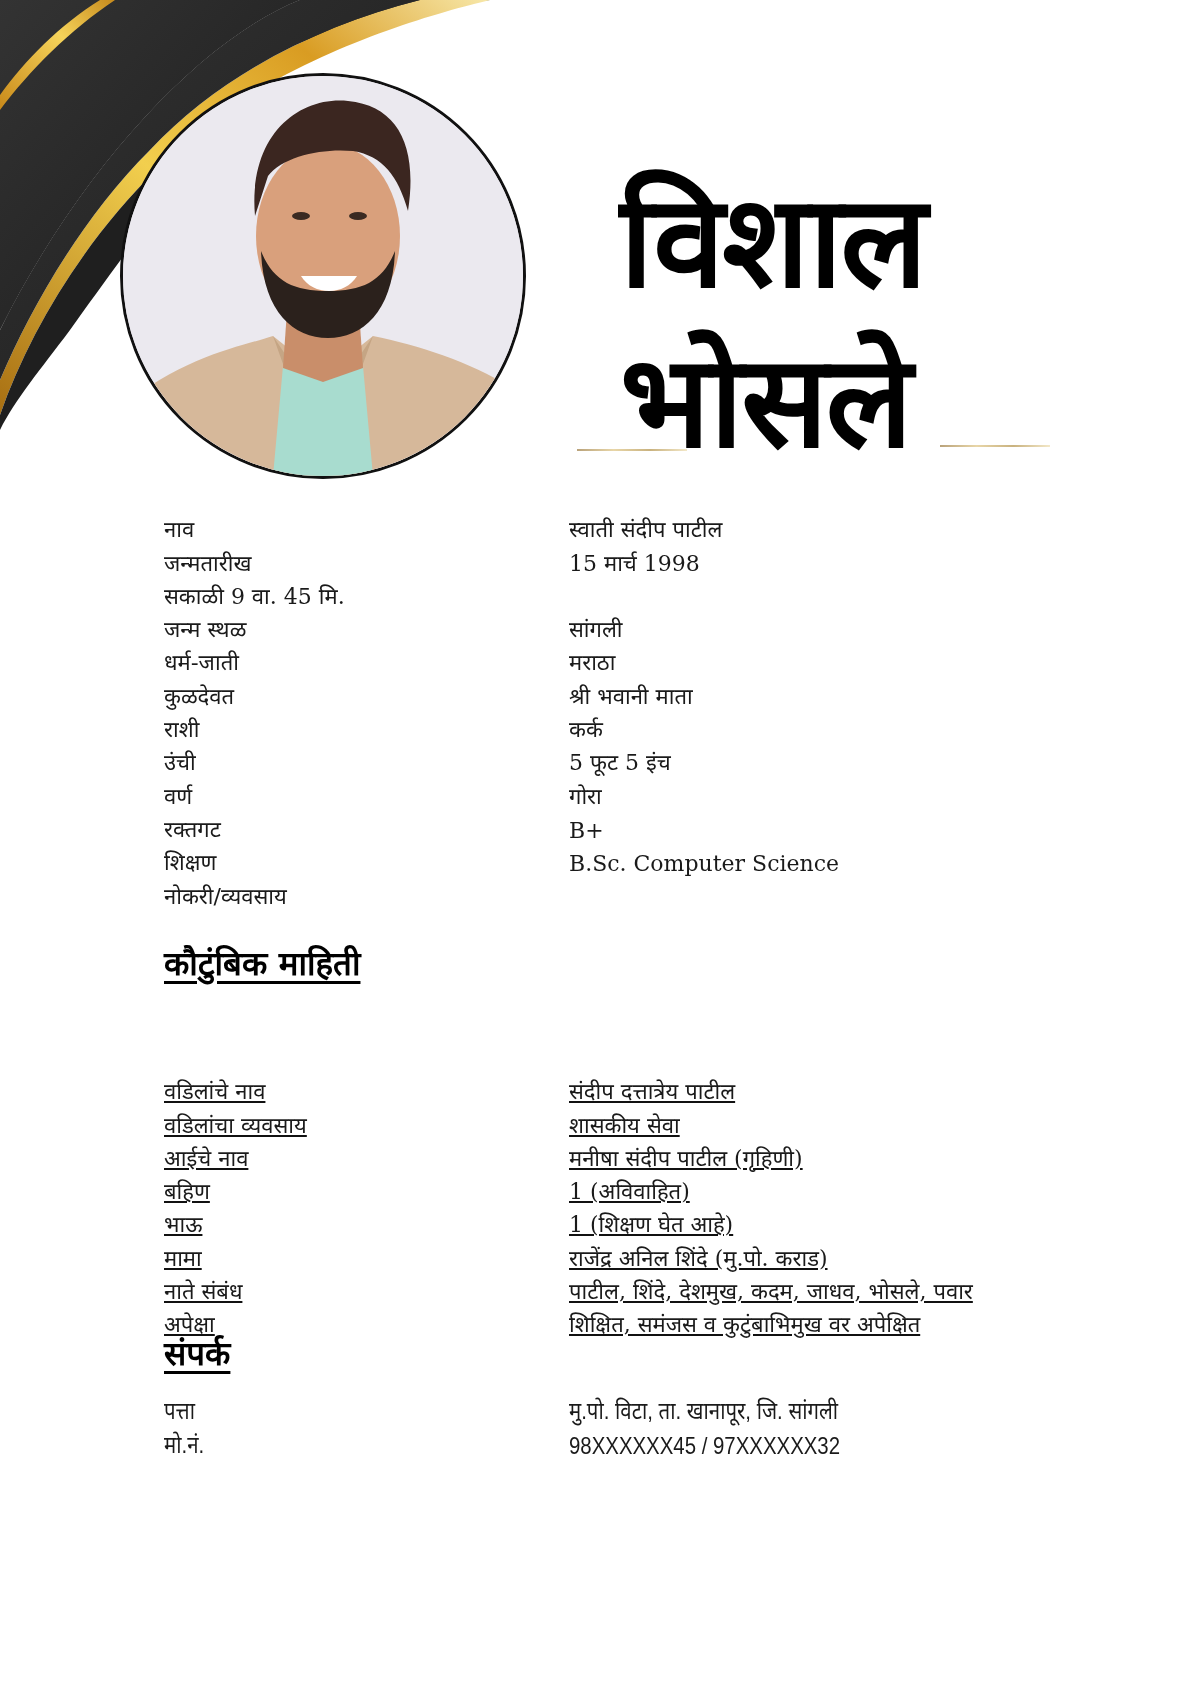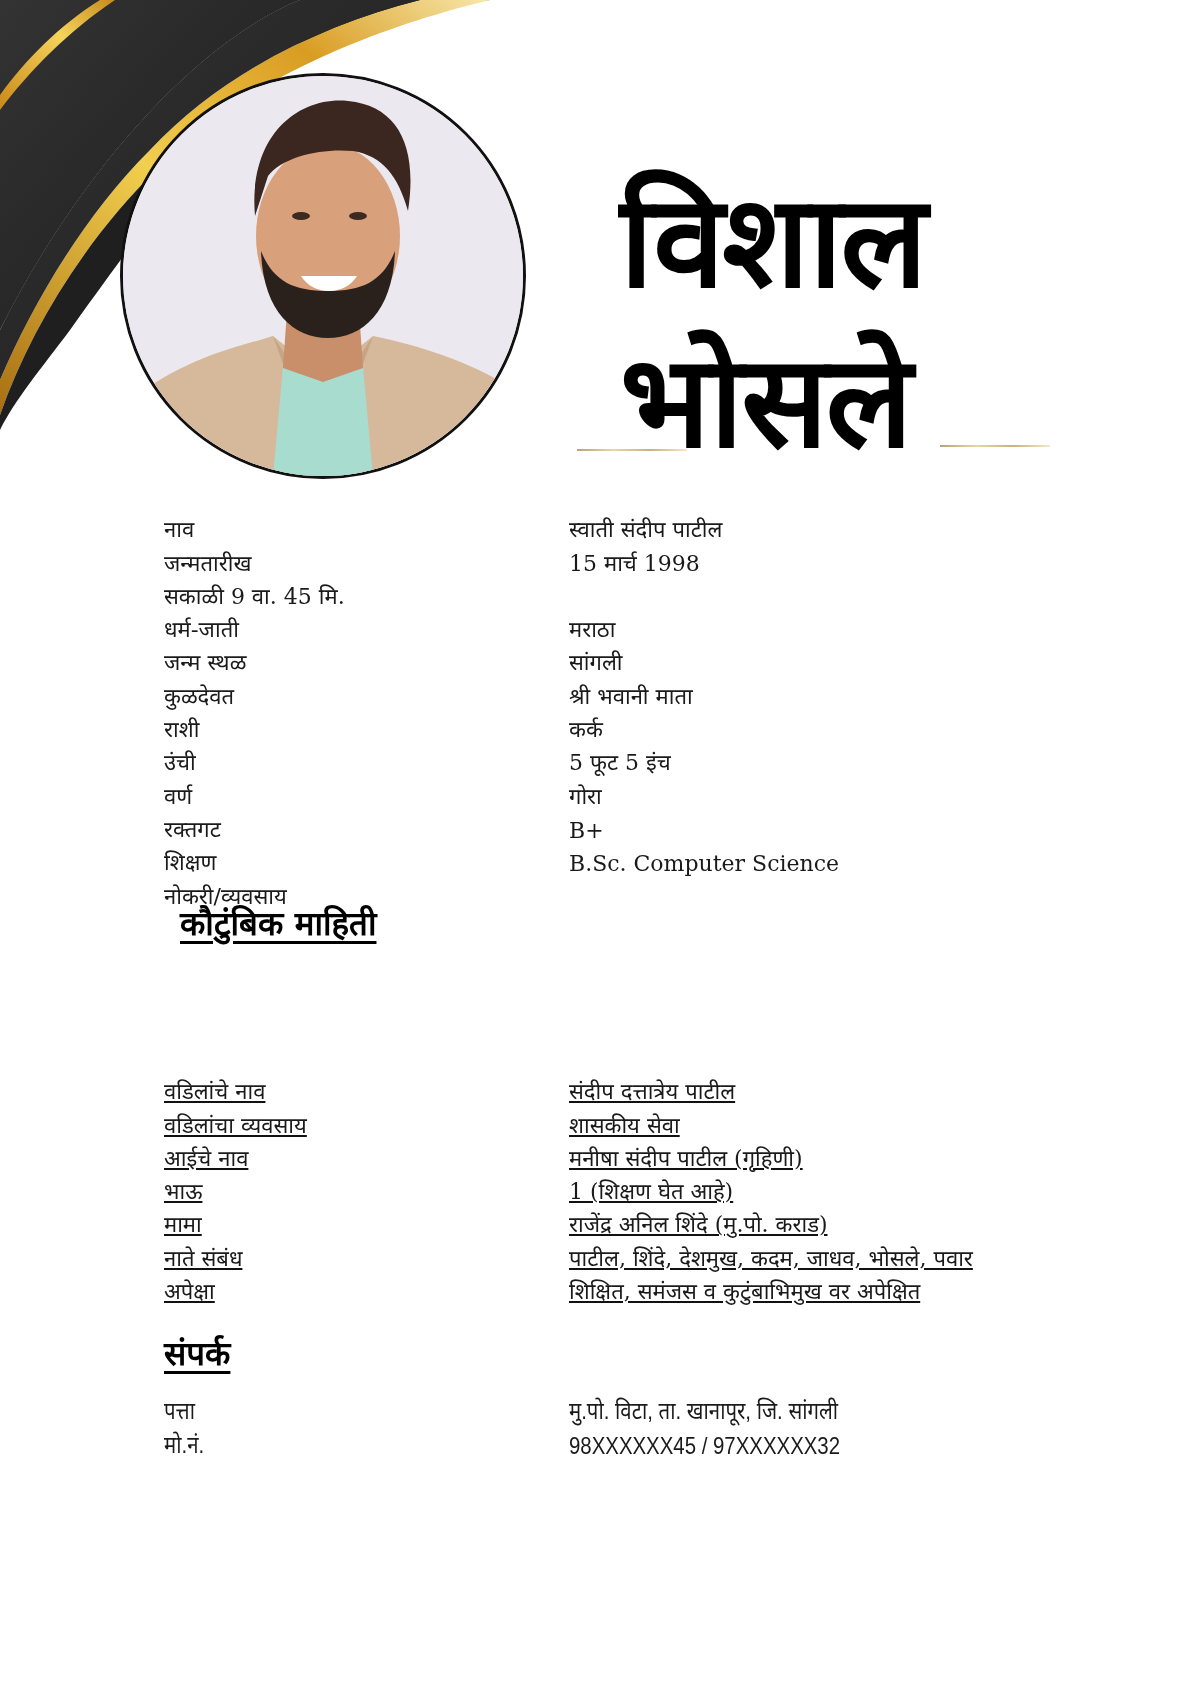--- a/index.html
+++ b/index.html
@@ -105,26 +105,26 @@
       <span class="v">स्वाती संदीप पाटील</span>
     </div>
   <div class="row">
       <span class="k">जन्मतारीख</span>
       <span class="v">15 मार्च 1998</span>
     </div>
   <div class="row">
       <span class="v">सकाळी 9 वा. 45 मि.</span>
     </div>
   <div class="row">
+      <span class="k">जन्म स्थळ</span>
+      <span class="v">सांगली</span>
+    </div>
+  <div class="row">
       <span class="k">धर्म-जाती</span>
       <span class="v">मराठा</span>
-    </div>
-  <div class="row">
-      <span class="k">जन्म स्थळ</span>
-      <span class="v">सांगली</span>
     </div>
   <div class="row">
       <span class="k">कुळदेवत</span>
       <span class="v">श्री भवानी माता</span>
     </div>
   <div class="row">
       <span class="k">राशी</span>
       <span class="v">कर्क</span>
     </div>
   <div class="row">
@@ -141,33 +141,37 @@
     </div>
   <div class="row">
       <span class="k">शिक्षण</span>
       <span class="v">B.Sc. Computer Science</span>
     </div>
   <div class="row">
       <span class="k">नोकरी/व्यवसाय</span>
     </div>
 </div>
 
-<div class="section-title" style="top:900px;margin-left:16px;">कौटुंबिक माहिती</div>
+<div class="section-title" style="top:940px;">कौटुंबिक माहिती</div>
 <div class="rows" style="top:1072px;text-decoration:underline;">
   <div class="row">
       <span class="k">वडिलांचे नाव</span>
       <span class="v">संदीप दत्तात्रेय पाटील</span>
     </div>
   <div class="row">
       <span class="k">वडिलांचा व्यवसाय</span>
       <span class="v">शासकीय सेवा</span>
     </div>
   <div class="row">
       <span class="k">आईचे नाव</span>
       <span class="v">मनीषा संदीप पाटील (गृहिणी)</span>
+    </div>
+  <div class="row">
+      <span class="k">बहिण</span>
+      <span class="v">1 (अविवाहित)</span>
     </div>
   <div class="row">
       <span class="k">भाऊ</span>
       <span class="v">1 (शिक्षण घेत आहे)</span>
     </div>
   <div class="row">
       <span class="k">मामा</span>
       <span class="v">राजेंद्र अनिल शिंदे (मु.पो. कराड)</span>
     </div>
   <div class="row">

